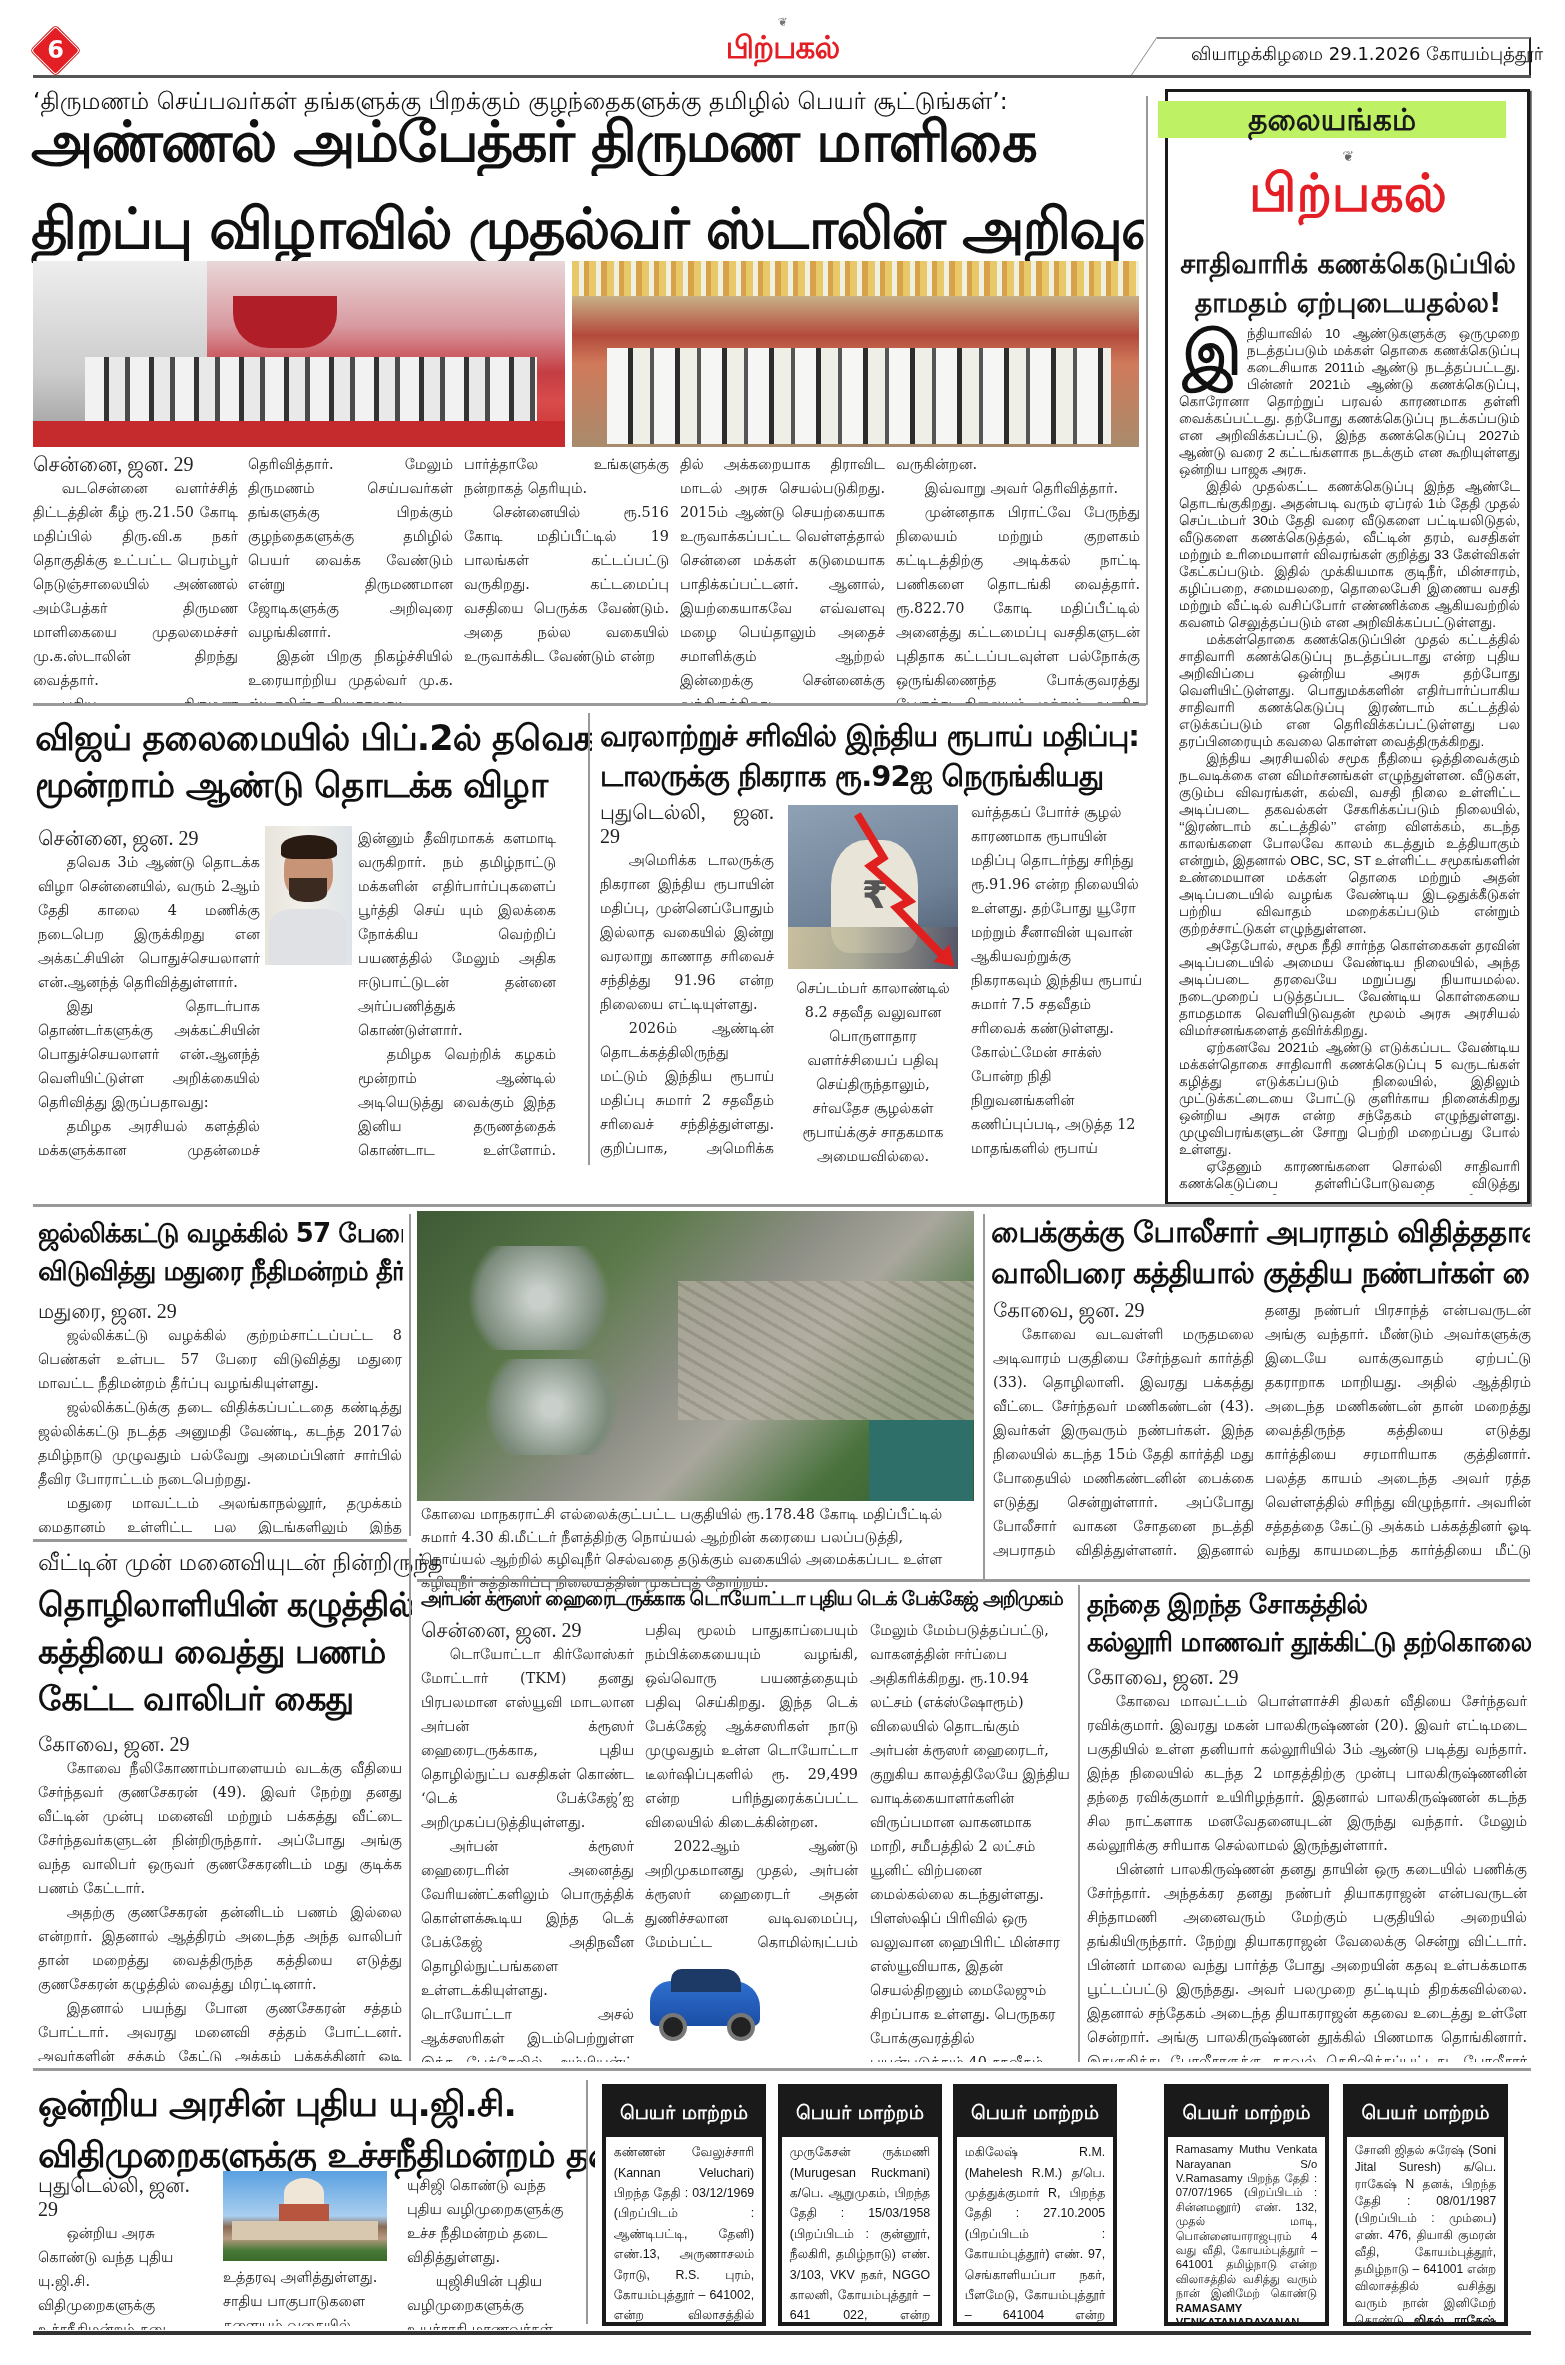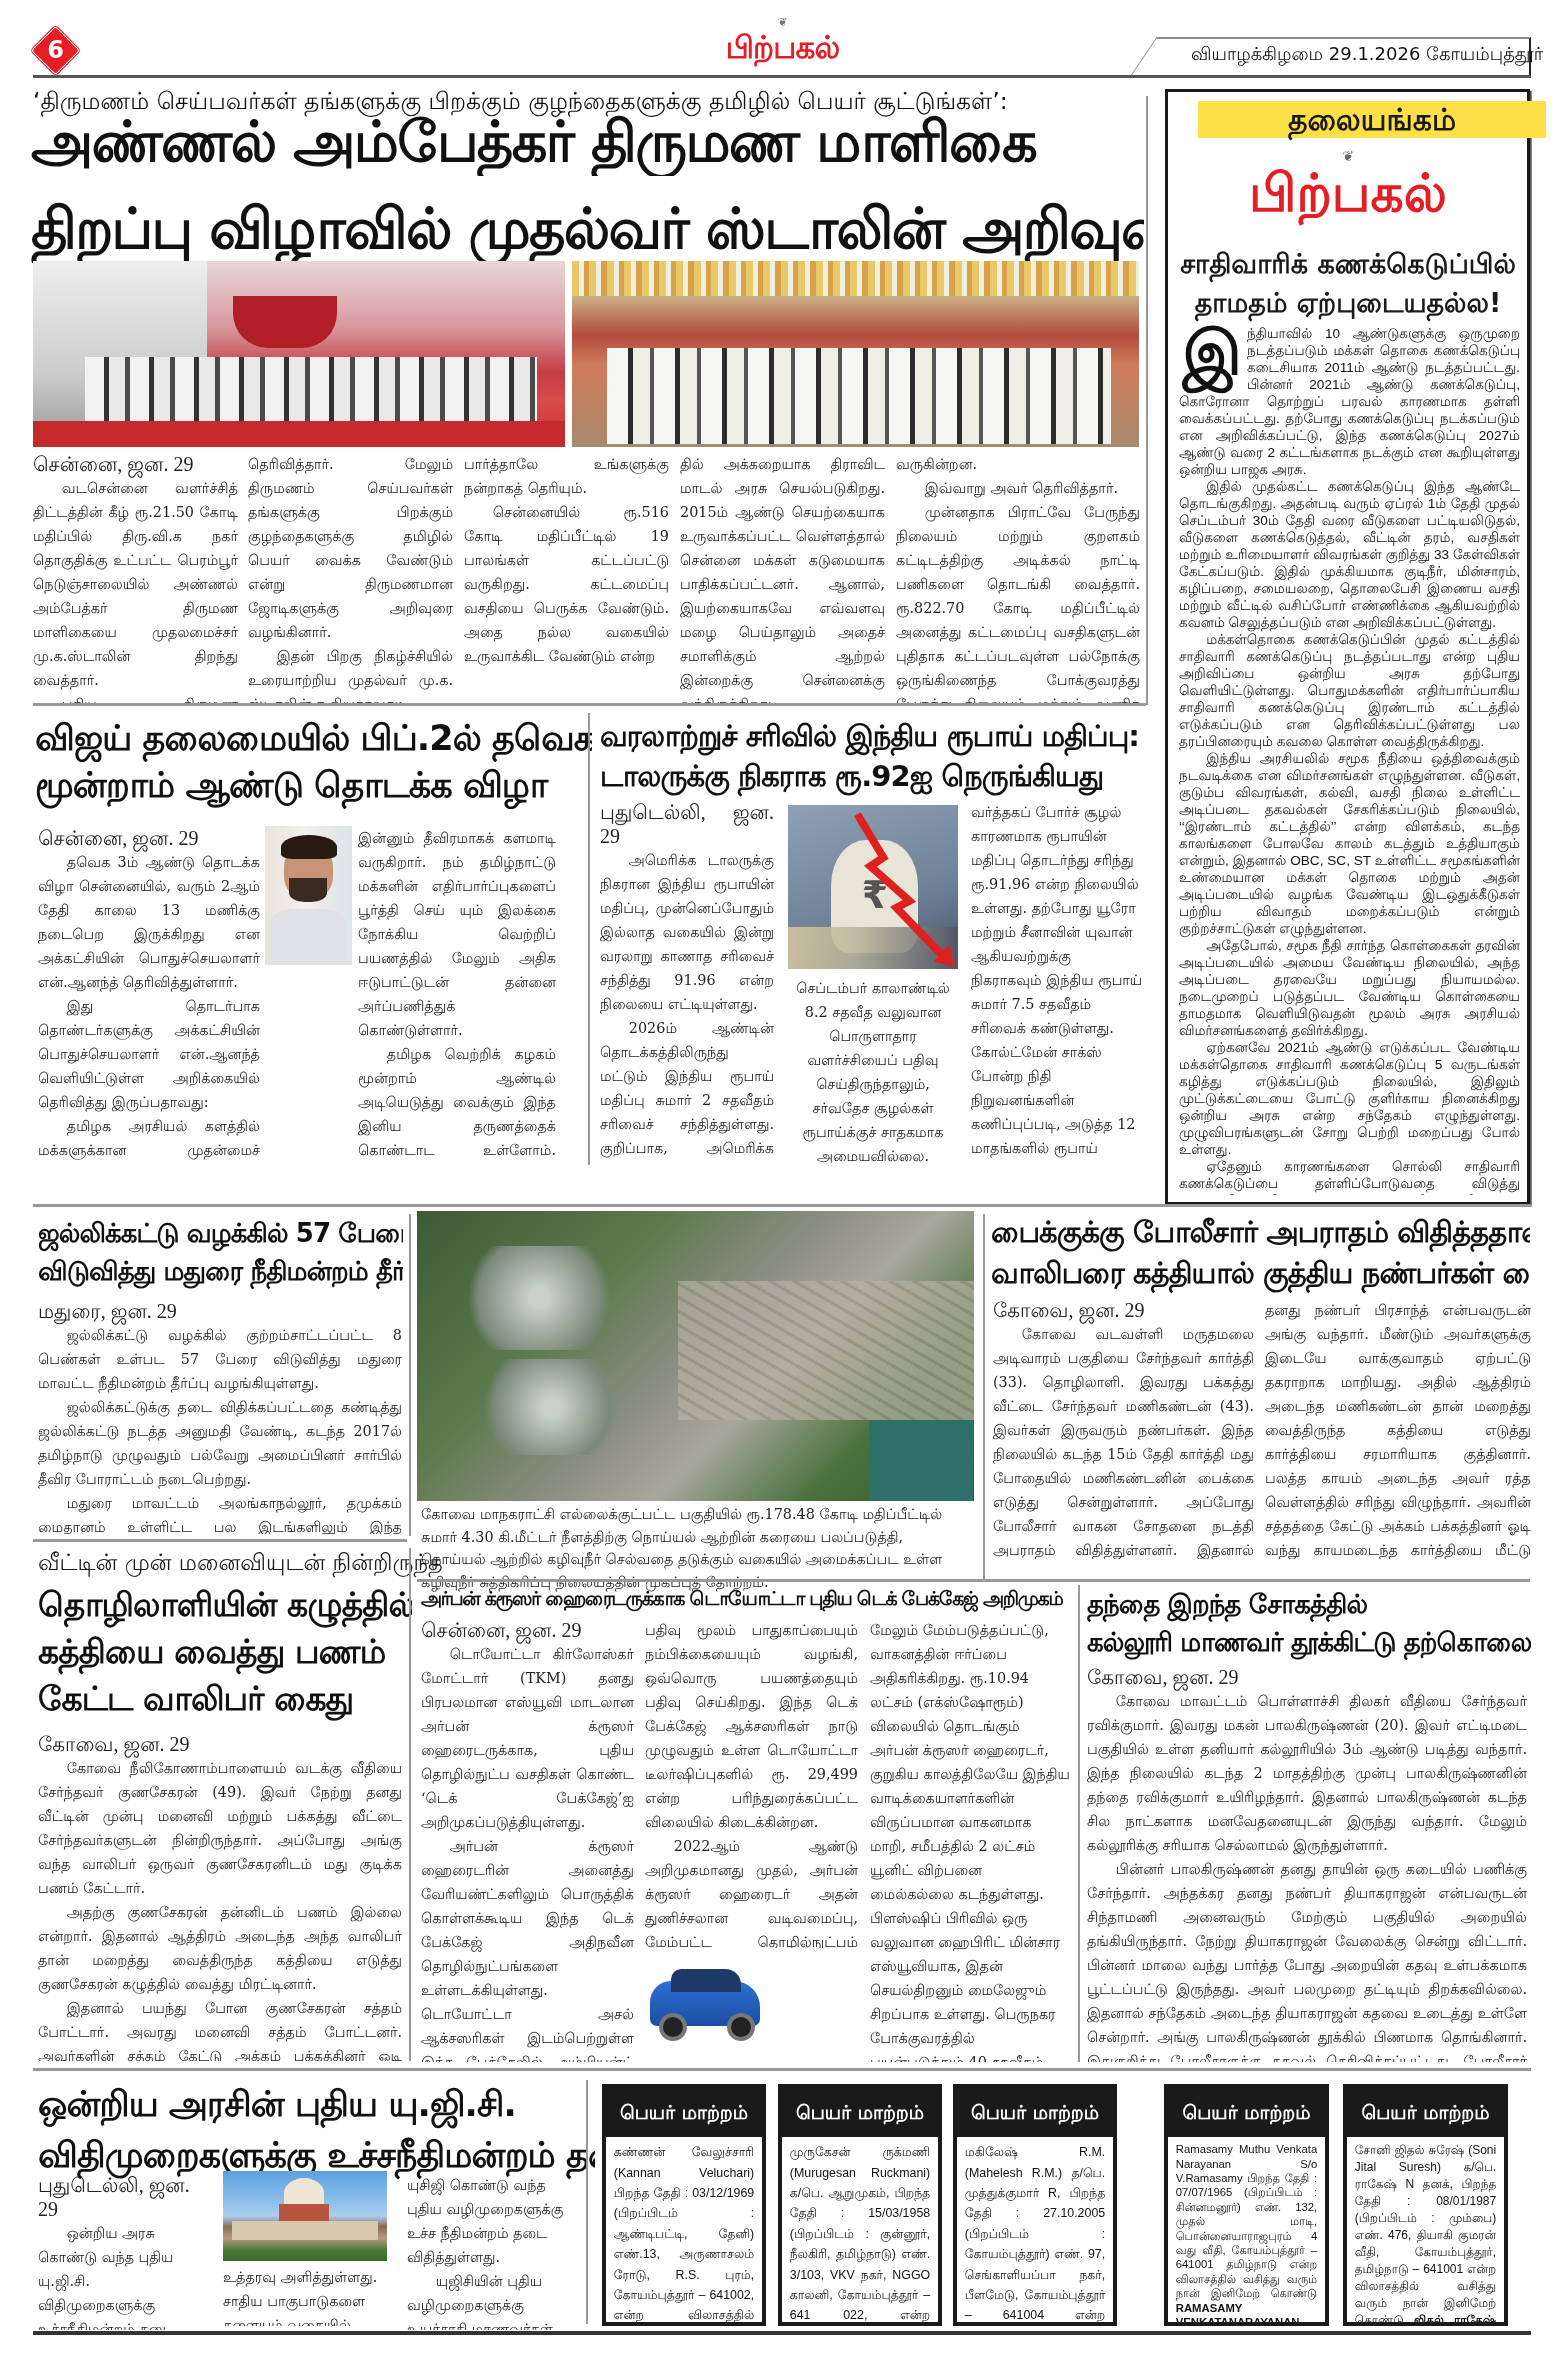--- a/index.html
+++ b/index.html
@@ -67,21 +67,21 @@
 
 </div>
 <div class="body abs" style="left:896px;top:452px;width:244px;height:252px">
   <p style="text-indent:0">வருகின்றன.</p>
   <p>இவ்வாறு அவர் தெரிவித்தார்.</p>
   <p>முன்னதாக பிராட்வே பேருந்து நிலையம் மற்றும் குறளகம் கட்டிடத்திற்கு அடிக்கல் நாட்டி பணிகளை தொடங்கி வைத்தார். ரூ.822.70 கோடி மதிப்பீட்டில் அனைத்து கட்டமைப்பு வசதிகளுடன் புதிதாக கட்டப்படவுள்ள பல்நோக்கு ஒருங்கிணைந்த போக்குவரத்து பேருந்து நிலையம் மற்றும் வணிக அமைவுகள் இதில் அடங்கும்.</p>
 </div>
 <div class="vr" style="left:1146px;top:96px;height:609px"></div>
 
 <div class="abs" style="left:1165px;top:89px;width:365px;height:1116px;border:3.5px solid #1a1a1a;box-shadow:1.7px 1.7px 0 #555"></div>
-<div class="abs" style="left:1198px;top:101px;width:348px;height:37px;line-height:37px;background:#fde047;text-align:center;font-weight:bold;font-size:30px">தலையங்கம்</div>
+<div class="abs" style="left:1158px;top:101px;width:348px;height:37px;line-height:37px;background:#bef264;text-align:center;font-weight:bold;font-size:30px">தலையங்கம்</div>
 <div class="abs" style="left:1174px;top:148px;width:348px;text-align:center;color:#666;font-size:14px">❦</div>
 <div class="abs" style="left:1174px;top:162px;width:348px;text-align:center;color:#e31e24;font-weight:bold;font-size:52px;line-height:61px;font-family:'DejaVu Serif',serif">பிற்பகல்</div>
 <div class="abs" style="left:1174px;top:245px;width:348px;text-align:center;font-weight:bold;font-size:27px;line-height:37px;white-space:nowrap">சாதிவாரிக் கணக்கெடுப்பில்</div>
 <div class="abs" style="left:1174px;top:284px;width:348px;text-align:center;font-weight:bold;font-size:27px;line-height:37px;white-space:nowrap">தாமதம் ஏற்புடையதல்ல!</div>
 <div class="abs" style="left:1179px;top:325px;width:341px;height:870px;overflow:hidden;font-family:'Liberation Sans',sans-serif;font-size:13.6px;line-height:17px;text-align:justify;color:#111">
   <span style="float:left;font-size:61px;line-height:56px;font-weight:bold;margin:0 5.2px 0 3.5px">இ</span>
   <span>ந்தியாவில் 10 ஆண்டுகளுக்கு ஒருமுறை நடத்தப்படும் மக்கள் தொகை கணக்கெடுப்பு கடைசியாக 2011ம் ஆண்டு நடத்தப்பட்டது. பின்னர் 2021ம் ஆண்டு கணக்கெடுப்பு, கொரோனா தொற்றுப் பரவல் காரணமாக தள்ளி வைக்கப்பட்டது. தற்போது கணக்கெடுப்பு நடக்கப்படும் என அறிவிக்கப்பட்டு, இந்த கணக்கெடுப்பு 2027ம் ஆண்டு வரை 2 கட்டங்களாக நடக்கும் என கூறியுள்ளது ஒன்றிய பாஜக அரசு.</span>
   <p style="text-indent:2em">இதில் முதல்கட்ட கணக்கெடுப்பு இந்த ஆண்டே தொடங்குகிறது. அதன்படி வரும் ஏப்ரல் 1ம் தேதி முதல் செப்டம்பர் 30ம் தேதி வரை வீடுகளை பட்டியலிடுதல், வீடுகளை கணக்கெடுத்தல், வீட்டின் தரம், வசதிகள் மற்றும் உரிமையாளர் விவரங்கள் குறித்து 33 கேள்விகள் கேட்கப்படும். இதில் முக்கியமாக குடிநீர், மின்சாரம், கழிப்பறை, சமையலறை, தொலைபேசி இணைய வசதி மற்றும் வீட்டில் வசிப்போர் எண்ணிக்கை ஆகியவற்றில் கவனம் செலுத்தப்படும் என அறிவிக்கப்பட்டுள்ளது.</p>
   <p style="text-indent:2em">மக்கள்தொகை கணக்கெடுப்பின் முதல் கட்டத்தில் சாதிவாரி கணக்கெடுப்பு நடத்தப்படாது என்ற புதிய அறிவிப்பை ஒன்றிய அரசு தற்போது வெளியிட்டுள்ளது. பொதுமக்களின் எதிர்பார்ப்பாகிய சாதிவாரி கணக்கெடுப்பு இரண்டாம் கட்டத்தில் எடுக்கப்படும் என தெரிவிக்கப்பட்டுள்ளது பல தரப்பினரையும் கவலை கொள்ள வைத்திருக்கிறது.</p>
   <p style="text-indent:2em">இந்திய அரசியலில் சமூக நீதியை ஒத்திவைக்கும் நடவடிக்கை என விமர்சனங்கள் எழுந்துள்ளன. வீடுகள், குடும்ப விவரங்கள், கல்வி, வசதி நிலை உள்ளிட்ட அடிப்படை தகவல்கள் சேகரிக்கப்படும் நிலையில், ‘‘இரண்டாம் கட்டத்தில்’’ என்ற விளக்கம், கடந்த காலங்களை போலவே காலம் கடத்தும் உத்தியாகும் என்றும், இதனால் OBC, SC, ST உள்ளிட்ட சமூகங்களின் உண்மையான மக்கள் தொகை மற்றும் அதன் அடிப்படையில் வழங்க வேண்டிய இடஒதுக்கீடுகள் பற்றிய விவாதம் மறைக்கப்படும் என்றும் குற்றச்சாட்டுகள் எழுந்துள்ளன.</p>
@@ -95,21 +95,21 @@
 <div class="abs hd" style="left:35px;top:715px;width:557px;font-size:35px;line-height:47px">விஜய் தலைமையில் பிப்.2ல் தவெக</div>
 <div class="abs hd" style="left:35px;top:762px;width:557px;font-size:35px;line-height:47px">மூன்றாம் ஆண்டு தொடக்க விழா</div>
 <div class="photo" style="left:265px;top:826px;width:87px;height:139px;background:linear-gradient(90deg,#e8e4dc 0%,#f2f0ea 45%,#dde3e8 100%)">
   <div style="position:absolute;left:19px;top:15.7px;width:49px;height:57px;background:#c89478;border-radius:45% 45% 40% 40%"></div>
   <div style="position:absolute;left:15.7px;top:8.7px;width:56px;height:24px;background:#2a1b12;border-radius:50% 50% 20% 20%"></div>
   <div style="position:absolute;left:24px;top:52px;width:38px;height:24px;background:#3a2a20;border-radius:0 0 40% 40%"></div>
   <div style="position:absolute;left:4.3px;top:83px;width:78px;height:56px;background:#dfe1e4;border-radius:30% 30% 0 0"></div>
 </div>
 <div class="body abs" style="left:38px;top:826px;width:222px;height:339px">
   <div class="dl">சென்னை, ஜன. 29</div>
-  <p>தவெக 3ம் ஆண்டு தொடக்க விழா சென்னையில், வரும் 2ஆம் தேதி காலை 13 மணிக்கு நடைபெற இருக்கிறது என அக்கட்சியின் பொதுச்செயலாளர் என்.ஆனந்த் தெரிவித்துள்ளார்.</p>
+  <p>தவெக 3ம் ஆண்டு தொடக்க விழா சென்னையில், வரும் 2ஆம் தேதி காலை 4 மணிக்கு நடைபெற இருக்கிறது என அக்கட்சியின் பொதுச்செயலாளர் என்.ஆனந்த் தெரிவித்துள்ளார்.</p>
   <p>இது தொடர்பாக தொண்டர்களுக்கு அக்கட்சியின் பொதுச்செயலாளர் என்.ஆனந்த் வெளியிட்டுள்ள அறிக்கையில் தெரிவித்து இருப்பதாவது:</p>
   <p>தமிழக அரசியல் களத்தில் மக்களுக்கான முதன்மைச் சக்தியாக தமிழக வெற்றிக் கழகம் திகழ்கிறது. தவெகவை விஜய் ஆரம்பித்து, இரண்டு ஆண்டுகள் வெற்றிகரமாக நிறைவடைந்துள்ளன. தற்போது மூன்றாம் ஆண்டு தொடங்குகிறது. இந்த இரண்டு ஆண்டுகளாக தமிழக மக்களுக்கான விஜய்யின் முன்னெடுப்புகள் மிக முக்கியமானவை. ஆனாலும் நாம் கடந்து வந்த பாதை எவ்வளவு கடினமானது என்பதை நீங்கள் அனைவரும் அறிவீர்கள். தன் மீது பேரன்பு கொண்ட மக்களுக்காக, அவர் அத்தனைத் தடைகளையும் எதிர்கொண்டு</p>
 </div>
 <div class="body abs" style="left:358px;top:826px;width:198px;height:339px">
   <p style="text-indent:0">இன்னும் தீவிரமாகக் களமாடி வருகிறார். நம் தமிழ்நாட்டு மக்களின் எதிர்பார்ப்புகளைப் பூர்த்தி செய் யும் இலக்கை நோக்கிய வெற்றிப் பயணத்தில் மேலும் அதிக ஈடுபாட்டுடன் தன்னை அர்ப்பணித்துக் கொண்டுள்ளார்.</p>
   <p>தமிழக வெற்றிக் கழகம் மூன்றாம் ஆண்டில் அடியெடுத்து வைக்கும் இந்த இனிய தருணத்தைக் கொண்டாட உள்ளோம். விஜய் தலைமையில் தமிழக வெற்றிக் கழக மூன்றாம் ஆண்டு தொடக்க விழா, சென்னையில் நடைபெற உள்ளது.</p>
 
 </div>
 <div class="vr" style="left:588px;top:713px;height:452px"></div>
 

